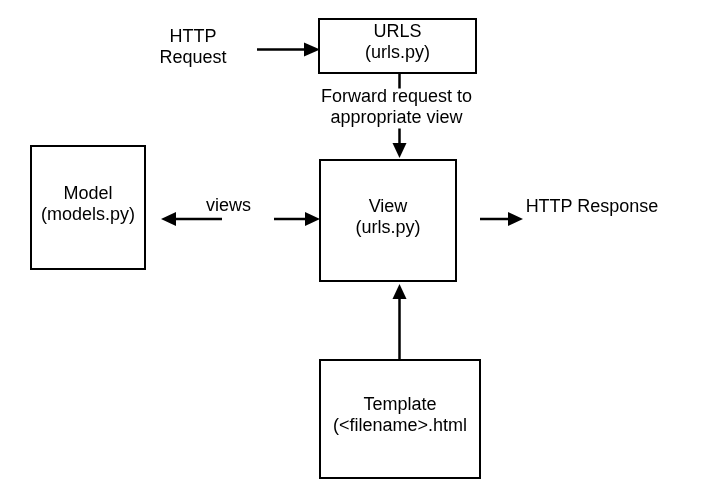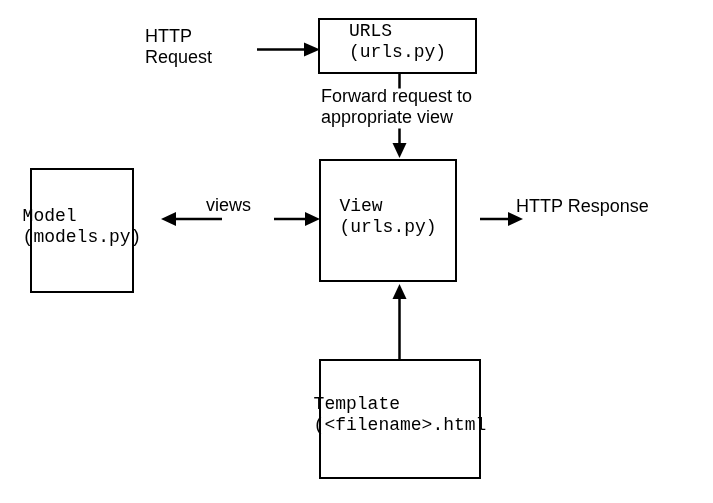--- a/index.html
+++ b/index.html
@@ -39,36 +39,36 @@
     stroke: none;
   }
   .box {
     position: absolute;
     box-sizing: border-box;
     border: 2.5px solid var(--stroke);
     background: var(--bg);
     display: flex;
     align-items: center;
     justify-content: center;
-    text-align: left;
-    font-family: Liberation Mono, monospace;
+    text-align: center;
   }
   .box .box-text {
     line-height: 21px;
     transform: translateY(-4px);
   }
   .box .box-text span { display: block; }
   .label {
     position: absolute;
     line-height: 21px;
+    text-align: center;
   }
   .label span { display: block; }
   .label.center { }
   .urls-box     { left: 318px; top: 18px;  width: 159px; height: 56px; }
-  .model-box    { left: 30px;  top: 168px; width: 104px; height: 125px; }
+  .model-box    { left: 30px;  top: 145px; width: 116px; height: 125px; }
   .view-box     { left: 319px; top: 159px; width: 138px; height: 123px; }
   .template-box { left: 319px; top: 359px; width: 162px; height: 120px; }
   .http-request-label  { left: 145px; top: 26px;  width: 96px; }
   .forward-label       { left: 321px; top: 86px; }
   .read-write-label    { left: 199px; top: 195px; line-height: 20px; }
   .read-write-label .indent { padding-left: 7px; }
   .http-response-label { left: 516px; top: 196px; width: 152px; }
 </style>
 </head>
 <body>

